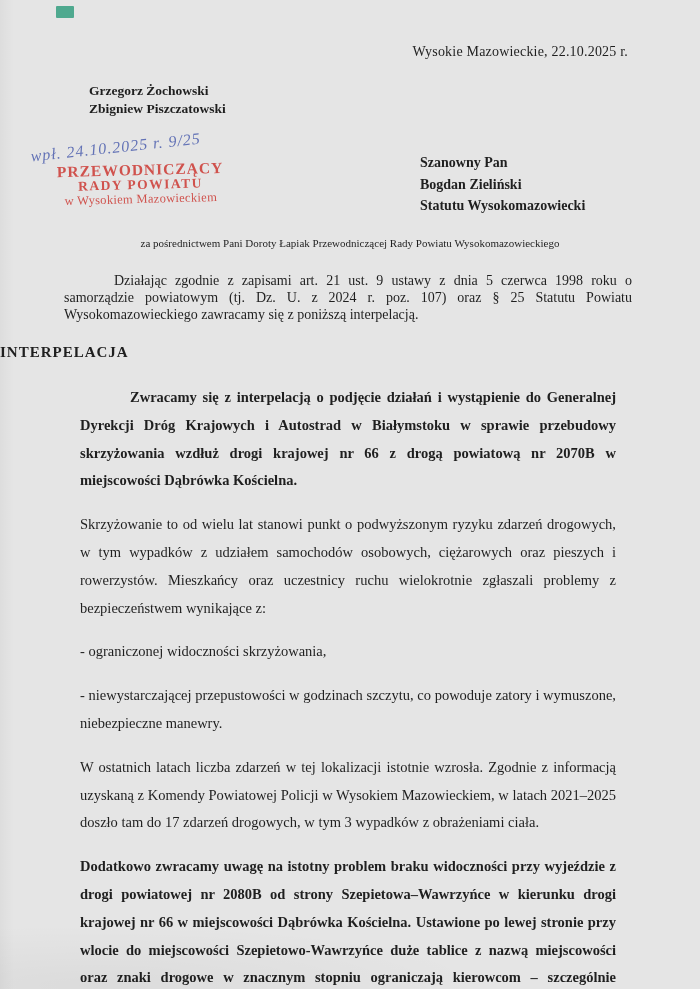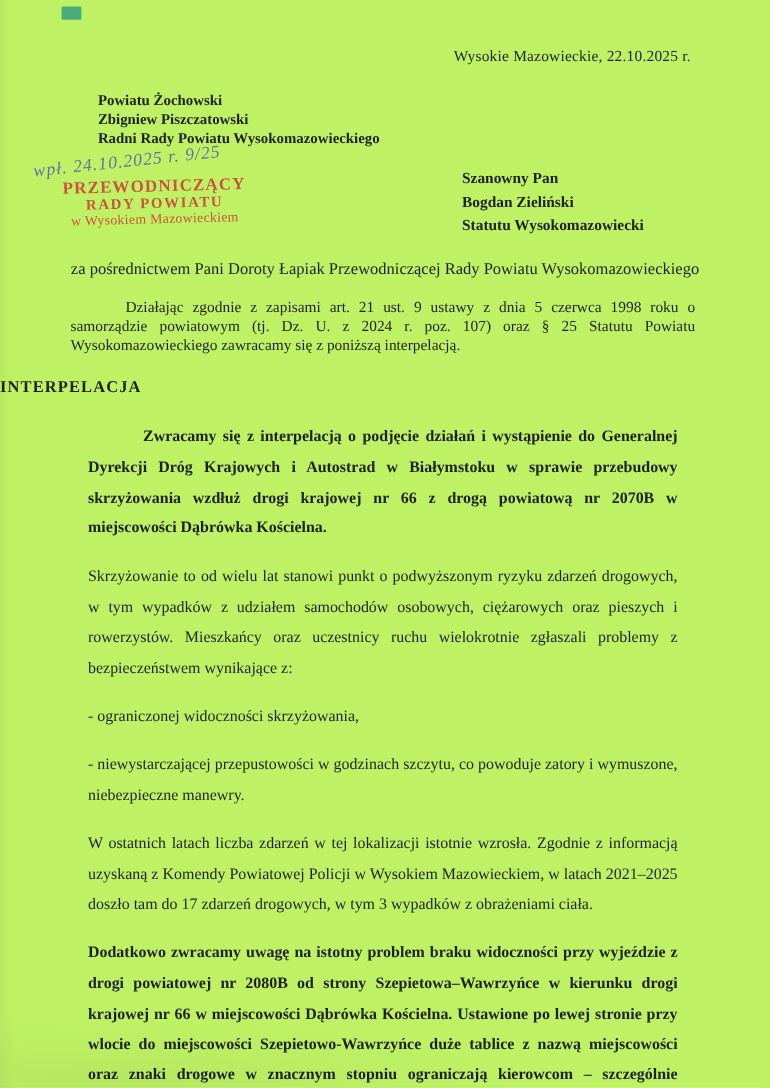--- a/index.html
+++ b/index.html
@@ -1,19 +1,19 @@
 <!DOCTYPE html>
 <html><head>
 <meta charset="utf-8">
 <style>
   html,body{margin:0;padding:0;background:#ffffff;}
   .page{
     position:relative;
     width:700px;height:989px;
-    background:#bef264;
+    background:#e5e5e5;
     font-family:"Liberation Serif", serif;
     color:#1f1f1f;
     overflow:hidden;
   }
   
   .page::before{
     content:"";position:absolute;left:0;top:0;width:14px;height:100%;
     background:linear-gradient(to right, rgba(0,0,0,0.035), rgba(0,0,0,0));
     pointer-events:none;
   }
@@ -54,21 +54,21 @@
   }
   .stamp .s1{font-weight:bold;font-size:15.5px;letter-spacing:1px;}
   .stamp .s2{font-weight:bold;font-size:13.5px;letter-spacing:1.5px;}
   .stamp .s3{font-size:12.5px;letter-spacing:.3px;}
   .recipient{
     position:absolute;left:420px;top:152px;
     font-weight:bold;font-size:14px;line-height:21.5px;
   }
   .via-line{
     position:absolute;left:0;top:237px;width:100%;
-    text-align:center;font-size:15px;
+    text-align:center;font-size:11px;
   }
   .intro{
     position:absolute;left:64px;top:272px;width:568px;
     font-size:14px;line-height:17px;
     text-align:justify;text-indent:50px;
     margin:0;
   }
   .heading{
     position:absolute;left:0;top:344px;width:100%;
     font-weight:bold;font-size:15px;letter-spacing:1px;
@@ -85,23 +85,22 @@
 </head>
 <body>
 
 <div class="page">
 
   <div class="corner-chip"></div>
 
   <div class="date-line">Wysokie Mazowieckie, 22.10.2025 r.</div>
 
   <div class="sender">
-    <div>Powiatu Żochowski</div>
+    <div>Grzegorz Żochowski</div>
     <div>Zbigniew Piszczatowski</div>
-    <div>Radni Rady Powiatu Wysokomazowieckiego</div>
   </div>
 
   <div class="handwriting">wpł. 24.10.2025 r. 9/25</div>
 
   <div class="stamp">
     <div class="s1">PRZEWODNICZĄCY</div>
     <div class="s2">RADY POWIATU</div>
     <div class="s3">w Wysokiem Mazowieckiem</div>
   </div>
 

